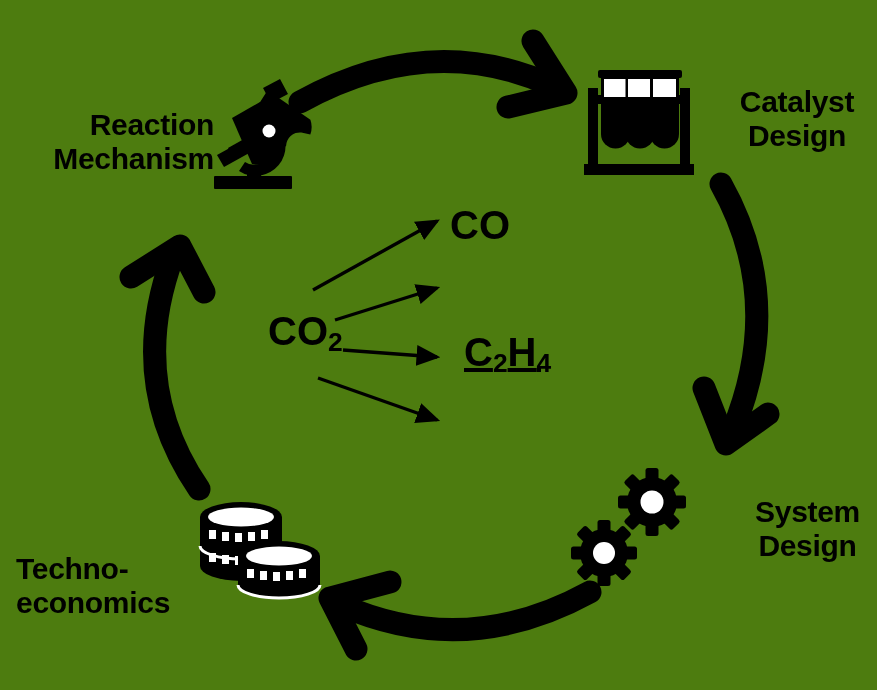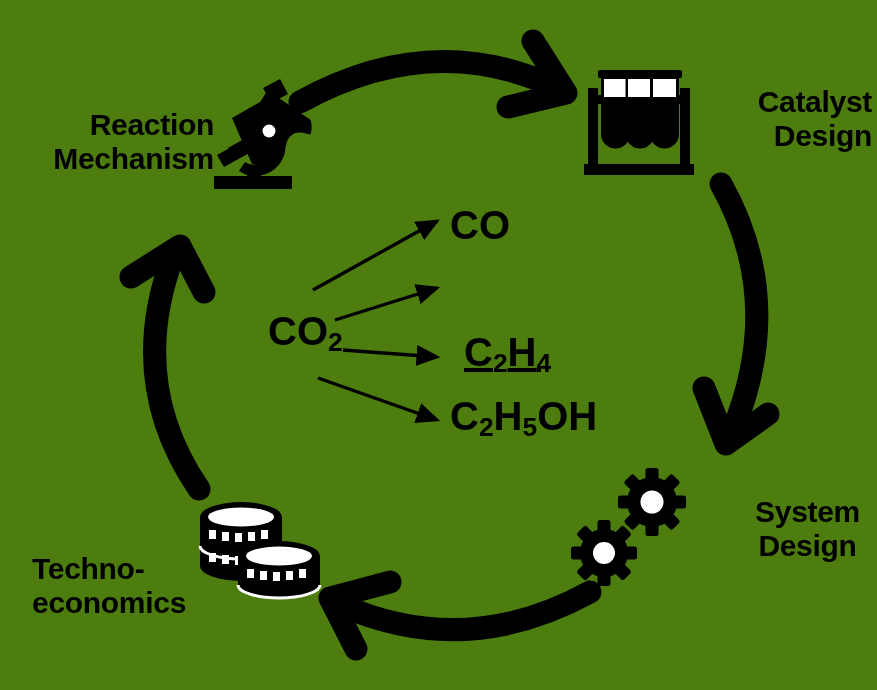--- a/index.html
+++ b/index.html
@@ -30,30 +30,30 @@
   .label-reaction {
     left: 14px;
     top: 108px;
     width: 200px;
     text-align: right;
   }
   .label-catalyst {
     left: 722px;
     top: 85px;
     width: 150px;
-    text-align: right;
+    text-align: center;
   }
   .label-system {
     left: 740px;
     top: 495px;
     width: 135px;
     text-align: center;
   }
   .label-techno {
-    left: 32px;
+    left: 16px;
     top: 552px;
     width: 190px;
     text-align: left;
   }
   .formula {
     position: absolute;
     font-family: "Liberation Sans", sans-serif;
     font-weight: bold;
     font-size: 40px;
     line-height: 31px;
@@ -256,17 +256,14 @@
 
   <div class="formula f-co">
     <span>CO</span>
   </div>
 
 
   <div class="formula f-c2h4">
     <span>C</span><sub>2</sub><span>H</span><sub>4</sub>
   </div>
 
-  <div class="formula f-c2h5oh">
-    <span>C</span><sub>2</sub><span>H</span><sub>5</sub><span>OH</span>
-  </div>
 
 </div>
 
 </body></html>

